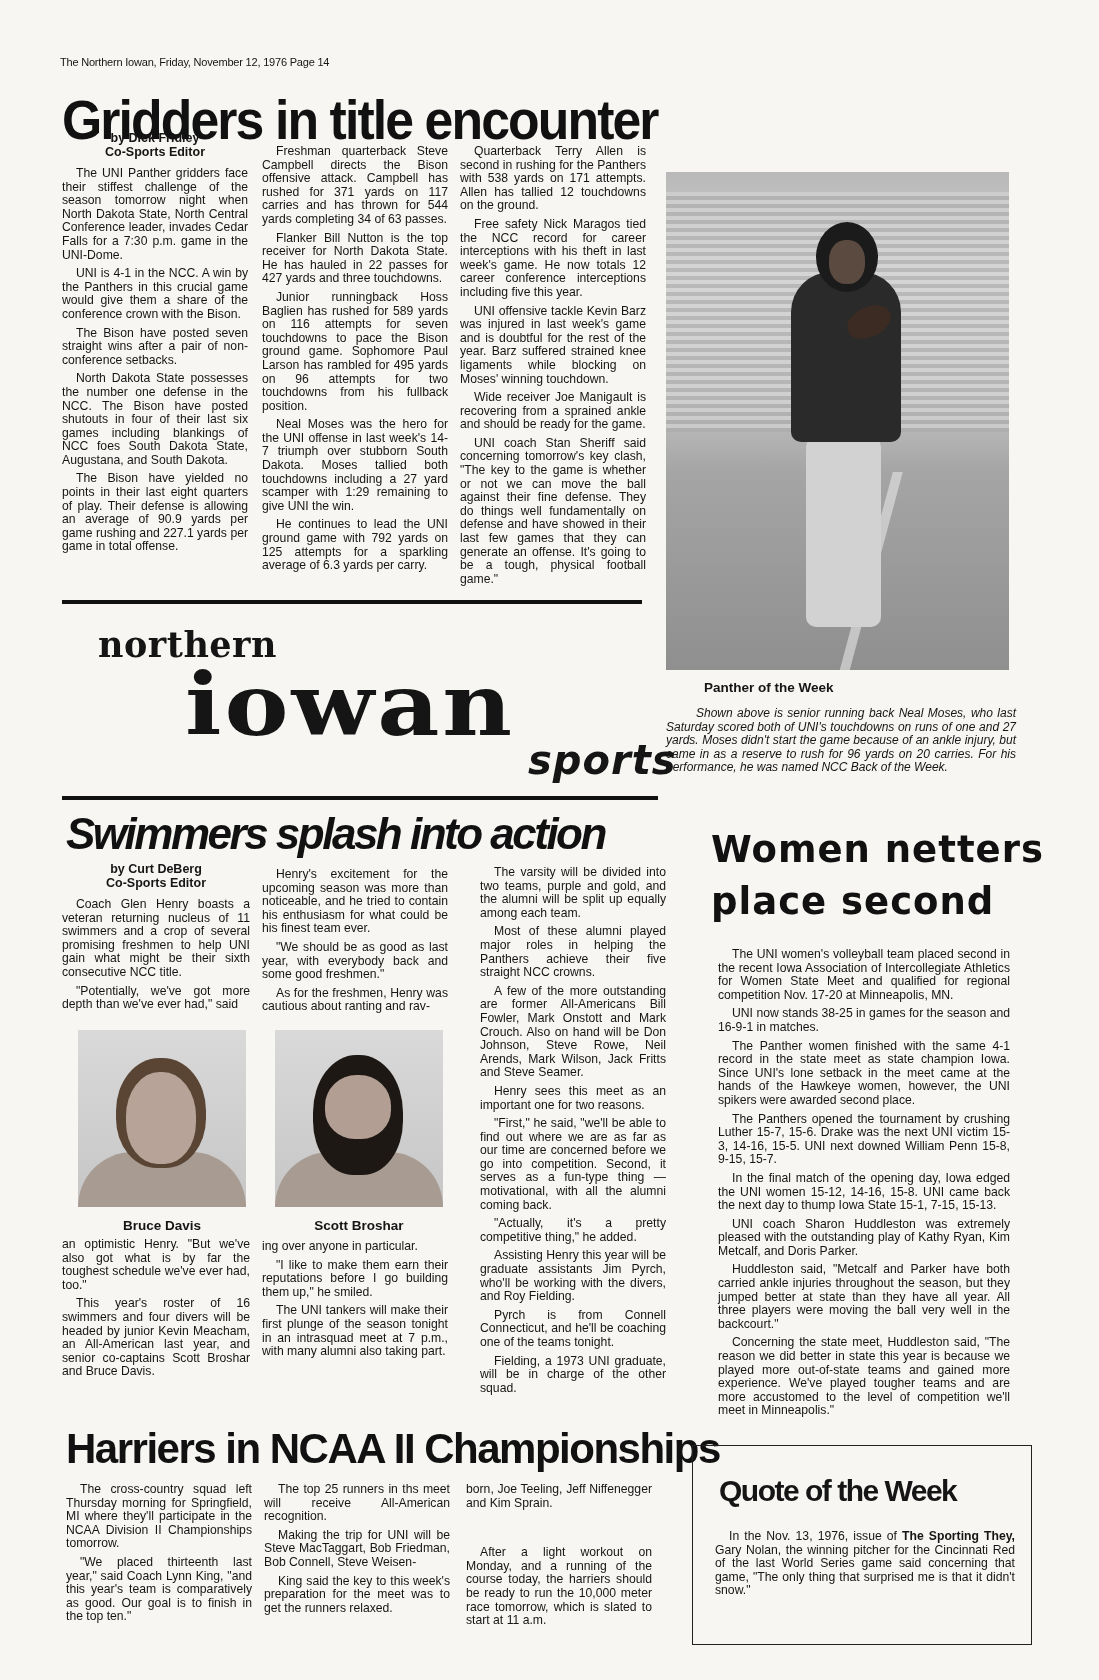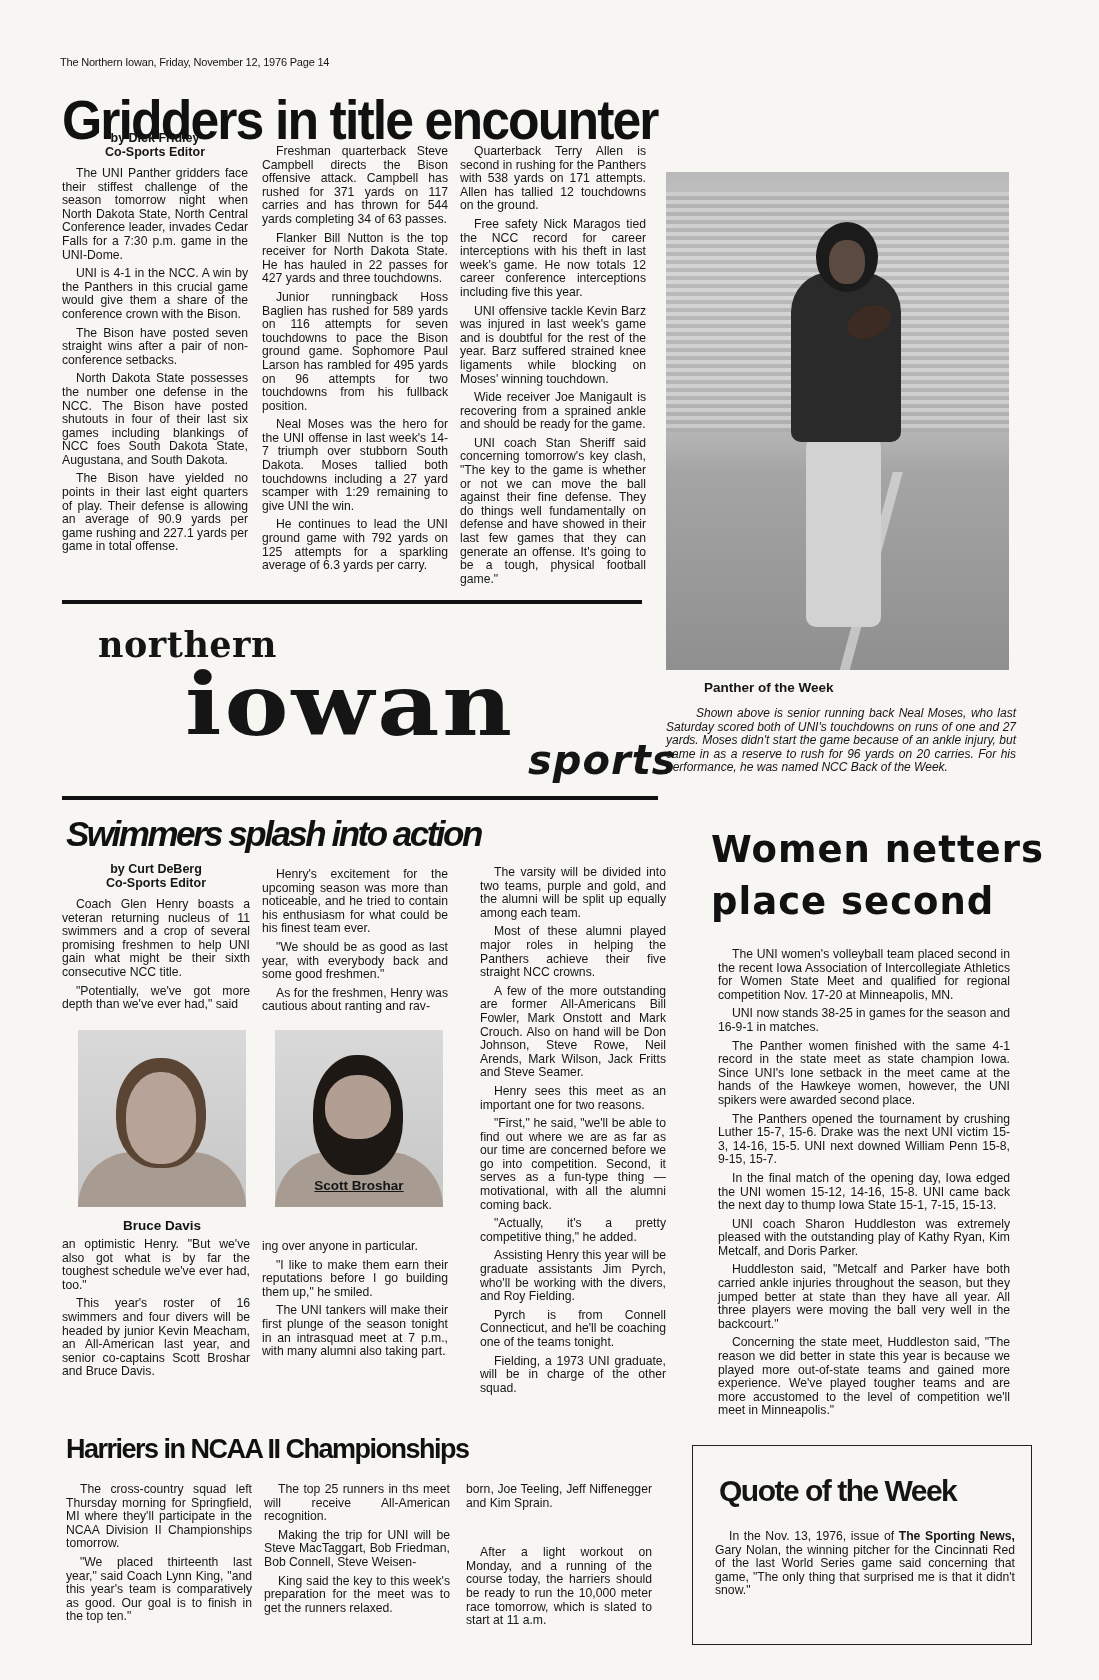--- a/index.html
+++ b/index.html
@@ -2,22 +2,22 @@
 <html><head>
   <meta charset="utf-8">
   <style>
     * { box-sizing: border-box; margin: 0; padding: 0; }
     html, body { width: 1099px; height: 1680px; background: #f7f6f3; overflow: hidden; }
     body { position: relative; font-family: "Liberation Sans", sans-serif; color: #151515; }
     .abs { position: absolute; }
     .dateline { left: 60px; top: 56px; font-size: 11px; letter-spacing: -0.2px; }
     .hl { font-family: "Liberation Sans", sans-serif; font-weight: bold; color: #111; white-space: nowrap; letter-spacing: -2px; }
     .hl-gridders { left: 62px; top: 90px; font-size: 55px; line-height: 60px; transform: scaleX(0.94); transform-origin: left top; }
-    .hl-swim { left: 66px; top: 812px; font-size: 35px; line-height: 44px; font-style: italic; letter-spacing: -2.5px; }
-    .hl-harriers { left: 66px; top: 1430px; font-size: 27px; line-height: 38px; letter-spacing: -1.5px; }
+    .hl-swim { left: 66px; top: 812px; font-size: 44px; line-height: 44px; font-style: italic; letter-spacing: -2.5px; }
+    .hl-harriers { left: 66px; top: 1430px; font-size: 42px; line-height: 38px; letter-spacing: -1.5px; }
     .hl-women { left: 711px; top: 824px; font-size: 37px; line-height: 52px; font-family: "DejaVu Sans", sans-serif; font-weight: bold; letter-spacing: 1px; }
     .col { font-size: 12.2px; line-height: 13.6px; text-align: justify; hyphens: auto; }
     .col p { text-indent: 14px; margin-bottom: 5px; }
     .byline { text-align: center; font-weight: bold; font-size: 12.5px; line-height: 14px; margin-bottom: 8px; }
     .byline span { display: block; }
     .rule-thick { background: #111; height: 4px; }
     .photo { background: #9a9a9a; overflow: hidden; }
     .photo-football {
       left: 666px; top: 172px; width: 343px; height: 498px;
       background: linear-gradient(180deg, #b9b9b9 0%, #cfcfcf 20%, #c4c4c4 45%, #a5a5a5 60%, #8f8f8f 100%);
@@ -121,21 +121,21 @@
   <div class="shoulders"></div>
   <div class="face" style="left:38px; top:28px; width:90px; height:110px; background:#5a4535;"></div>
   <div class="face" style="left:48px; top:42px; width:70px; height:92px; background:#b7a397;"></div>
 </div>
 <div class="abs photo photo-scott">
   <div class="shoulders"></div>
   <div class="face" style="left:38px; top:25px; width:90px; height:120px; background:#1e1814;"></div>
   <div class="face" style="left:50px; top:45px; width:66px; height:64px; background:#b29e92;"></div>
 </div>
 <div class="abs pcap" style="left:78px; top:1218px; width:168px;">Bruce Davis</div>
-<div class="abs pcap" style="left:275px; top:1178px; width:168px;text-decoration:underline;">Scott Broshar</div>
+<div class="abs pcap" style="left:275px; top:1218px; width:168px;">Scott Broshar</div>
 
 <div class="abs col" style="left:62px; top:1238px; width:188px;">
   <p style="text-indent:0;">an optimistic Henry. "But we've also got what is by far the toughest schedule we've ever had, too."</p>
   <p>This year's roster of 16 swimmers and four divers will be headed by junior Kevin Meacham, an All-American last year, and senior co-captains Scott Broshar and Bruce Davis.</p>
 </div>
 
 <div class="abs col" style="left:262px; top:1240px; width:186px;">
   <p style="text-indent:0;">ing over anyone in particular.</p>
   <p>"I like to make them earn their reputations before I go building them up," he smiled.</p>
   <p>The UNI tankers will make their first plunge of the season tonight in an intrasquad meet at 7 p.m., with many alumni also taking part.</p>
@@ -180,14 +180,14 @@
   <p>Making the trip for UNI will be Steve MacTaggart, Bob Friedman, Bob Connell, Steve Weisen-</p>
   <p>King said the key to this week's preparation for the meet was to get the runners relaxed.</p>
 </div>
 <div class="abs col" style="left:466px; top:1483px; width:186px;">
   <p style="text-indent:0; margin-bottom:36px;">born, Joe Teeling, Jeff Niffenegger and Kim Sprain.</p>
   <p>After a light workout on Monday, and a running of the course today, the harriers should be ready to run the 10,000 meter race tomorrow, which is slated to start at 11 a.m.</p>
 </div>
 
 <div class="abs quote-box">
   <div class="quote-title">Quote of the Week</div>
-  <div class="quote-body"><span>In the Nov. 13, 1976, issue of </span><b>The Sporting News,</b><span> Gary Nolan, the winning pitcher for the Cincinnati Red of the last World Series game said concerning that game, "The only thing that surprised me is that it didn't snow."</span></div>
+  <div class="quote-body"><span>In the Nov. 13, 1976, issue of </span><b>The Sporting They,</b><span> Gary Nolan, the winning pitcher for the Cincinnati Red of the last World Series game said concerning that game, "The only thing that surprised me is that it didn't snow."</span></div>
 </div>
 
 </body></html>

